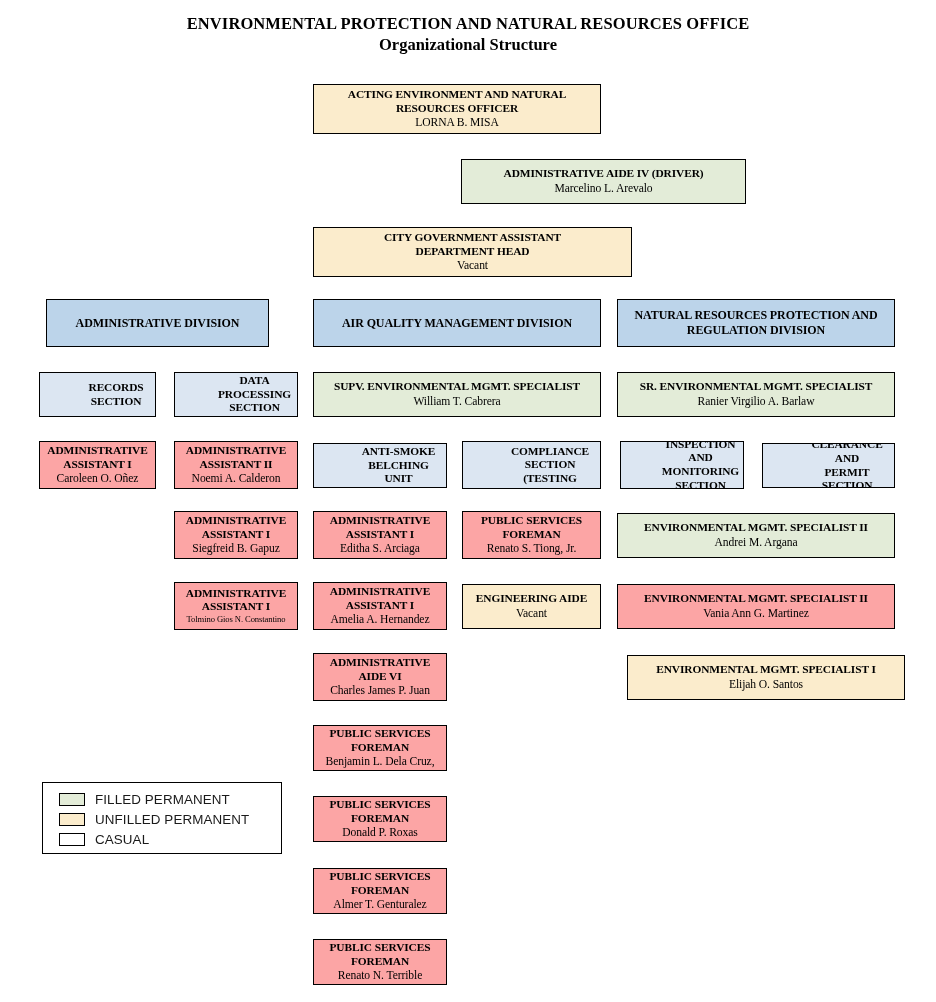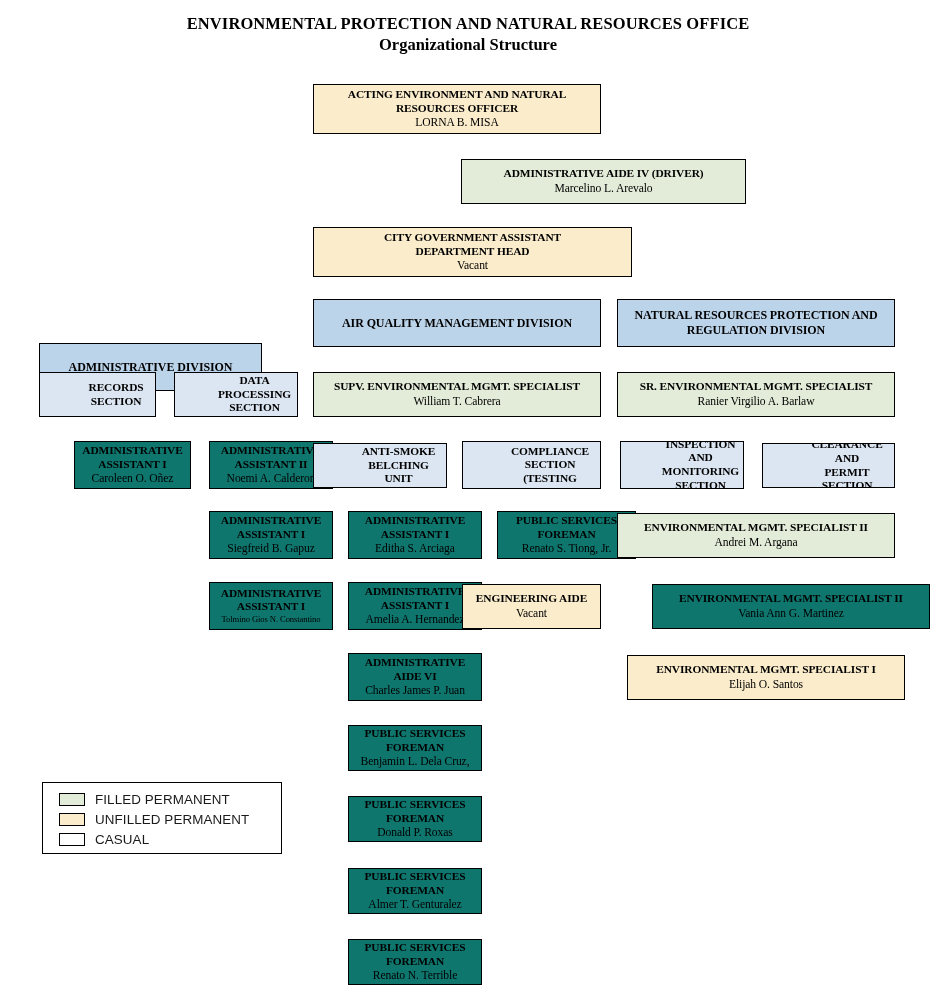--- a/index.html
+++ b/index.html
@@ -72,21 +72,21 @@
     margin-top: 0.5px;
     white-space: nowrap;
   }
   .node.tiny-person .person {
     font-size: 8.6px;
     line-height: 11px;
   }
   .node.big .role { font-size: 12px; line-height: 15px; }
   .fill-green  { background: #e3ecd8; }
   .fill-cream  { background: #fbeccc; }
-  .fill-white  { background: #0f766e; margin-left: 35px; }
+  .fill-white  { background: #fca5a5; }
   .fill-blue   { background: #bcd4ea; }
   .fill-lblue  { background: #dce6f2; padding-left: 40px; }
 
   
   .legend {
     position: absolute;
     left: 42px;
     top: 782px;
     width: 240px;
     height: 72px;
@@ -134,21 +134,21 @@
       </div>
       <div class="node fill-green" style="left: 461px; top: 159px; width: 285px; height: 45px;">
         <div class="role">ADMINISTRATIVE AIDE IV (DRIVER)</div>
         <div class="person">Marcelino L. Arevalo</div>
       </div>
       <div class="node fill-cream" style="left: 313px; top: 227px; width: 319px; height: 50px;">
         <div class="role">CITY GOVERNMENT ASSISTANT
 DEPARTMENT HEAD</div>
         <div class="person">Vacant</div>
       </div>
-      <div class="node fill-blue big" style="left: 39px; top: 299px; width: 223px; height: 48px; margin-top: 44px;">
+      <div class="node fill-blue big" style="left: 46px; top: 299px; width: 223px; height: 48px;">
         <div class="role">ADMINISTRATIVE DIVISION</div>
       </div>
       <div class="node fill-blue big" style="left: 313px; top: 299px; width: 288px; height: 48px;">
         <div class="role">AIR QUALITY MANAGEMENT DIVISION</div>
       </div>
       <div class="node fill-blue big" style="left: 617px; top: 299px; width: 278px; height: 48px;">
         <div class="role">NATURAL RESOURCES PROTECTION AND
 REGULATION DIVISION</div>
       </div>
       <div class="node fill-lblue" style="left: 39px; top: 372px; width: 117px; height: 45px;">

